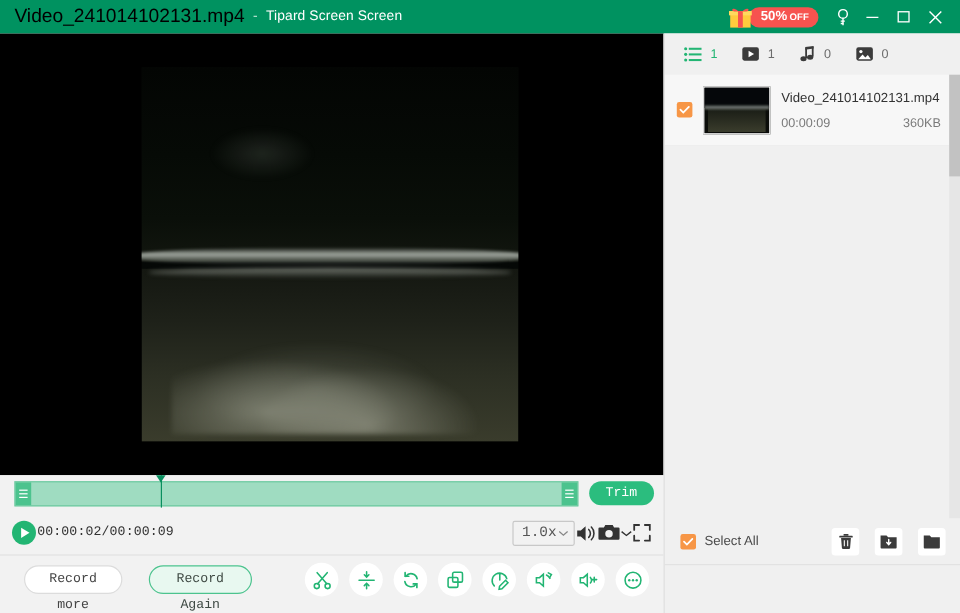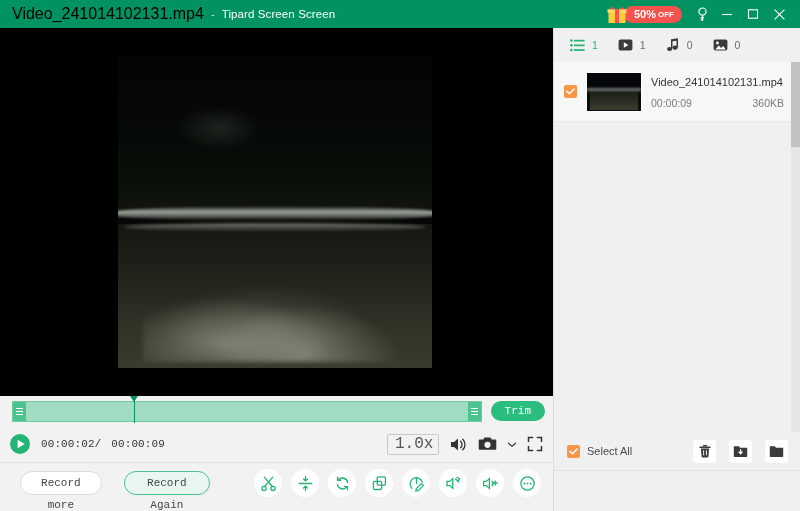--- a/index.html
+++ b/index.html
@@ -142,32 +142,32 @@
     height: 20px; padding: 0 14px;
     font-size: 11px; font-family: inherit; cursor: pointer;
     line-height: 20px;
   }
 
   
   .ctrl-row {
     height: 36px; min-height: 36px;
     background: #f2f2f2;
     display: flex; align-items: center;
-    padding: 0 10px 0 9px; gap: 10px;
+    padding: 0 10px 0 9px; 
   }
   .play-btn { width: 22px; height: 22px; cursor: pointer; display:block; }
   .time-text { font-size: 11px; color: #333333; letter-spacing:.1px; }
   .ctrl-spacer { flex: 1; }
   .speed-sel {
     width: 52px; height: 21px; background: #f2f2f2;
     border: 1px solid #c8c8c8; border-radius: 2px;
     display: flex; align-items: center; justify-content: space-between;
     padding: 0 4px 0 7px; cursor: pointer;
   }
-  .speed-sel span { font-size: 16px; color: #555555; text-align: right; }
+  .speed-sel span { font-size: 12px; color: #555555; text-align: right; }
   .icon-btn { display:flex; align-items:center; justify-content:center; cursor:pointer; }
 
   
   .bottom-bar {
     height: 41px; min-height: 41px;
     background: #f2f2f2;
     border-top: 1px solid #e2e2e2;
     display: flex; align-items: center;
     padding: 0 12px 0 20px; gap: 22px;
   }

